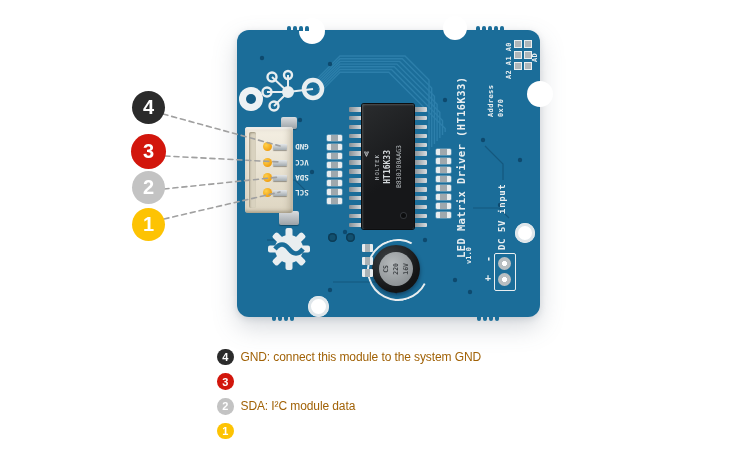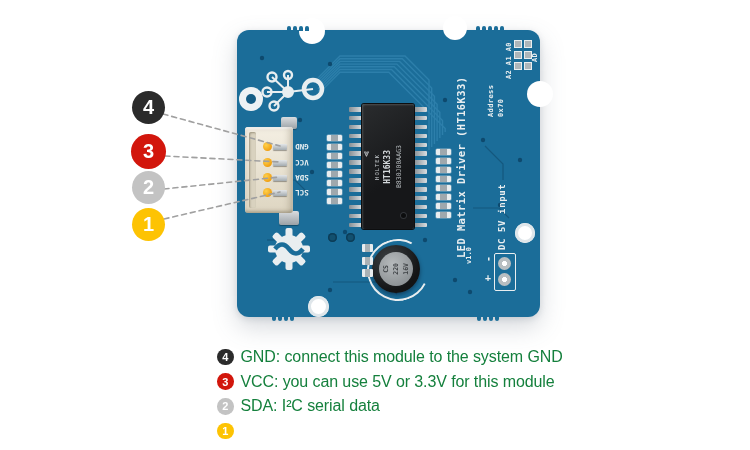--- a/index.html
+++ b/index.html
@@ -83,21 +83,21 @@
 
   
   .callout{position:absolute;border-radius:50%;display:flex;align-items:center;justify-content:center;
            color:#ffffff;font-weight:bold;font-size:20px;font-family:"Liberation Sans",sans-serif;}
 
   
   .legend{position:absolute;left:217px;top:348px;}
   .legend-row{display:flex;align-items:center;height:18px;margin-bottom:6.7px;}
   .legend-badge{width:16.5px;height:16.5px;border-radius:50%;margin-right:7px;flex:0 0 auto;
                 display:flex;align-items:center;justify-content:center;color:#fff;font-size:11px;font-weight:bold;}
-  .legend-text{font-size:16px;color:#15803d;letter-spacing:-.1px;white-space:nowrap;}
+  .legend-text{font-size:12px;color:#a16207;letter-spacing:-.1px;white-space:nowrap;}
 
   svg{display:block;}
 </style>
 </head>
 <body>
 
 <div class="page">
 
   <div class="board" style="background-color: rgb(27, 109, 153);">
 
@@ -351,24 +351,23 @@
   <div class="callout" style="left: 132px; top: 171px; width: 33px; height: 33px; background-color: rgb(195, 195, 195);">2</div>
   <div class="callout" style="left: 132px; top: 208px; width: 33px; height: 33px; background-color: rgb(253, 195, 3);">1</div>
 
   <div class="legend">
     <div class="legend-row">
       <span class="legend-badge" style="background-color: rgb(43, 43, 43);">4</span>
       <span class="legend-text">GND: connect this module to the system GND</span>
     </div>
     <div class="legend-row">
       <span class="legend-badge" style="background-color: rgb(210, 22, 12);">3</span>
-      <span class="legend-text">VCC: you can use 5V or 3.3V for this module</span>
     </div>
     <div class="legend-row">
       <span class="legend-badge" style="background-color: rgb(195, 195, 195);">2</span>
-      <span class="legend-text">SDA: I²C serial data</span>
+      <span class="legend-text">SDA: I²C module data</span>
     </div>
     <div class="legend-row">
       <span class="legend-badge" style="background-color: rgb(253, 195, 3);">1</span>
     </div>
   </div>
 
 </div>
 
 </body></html>

